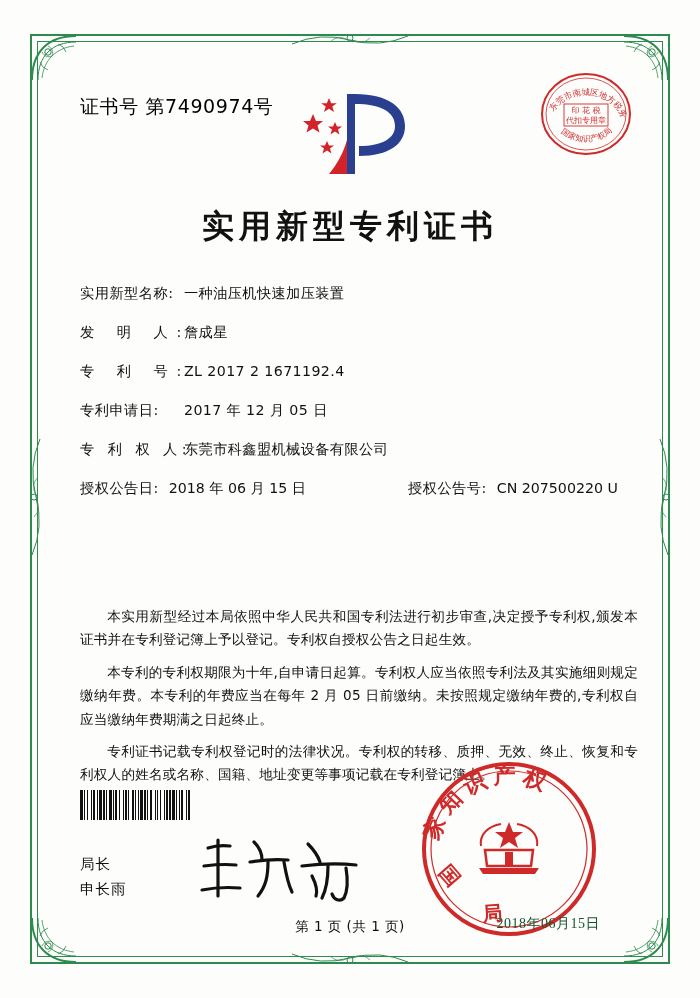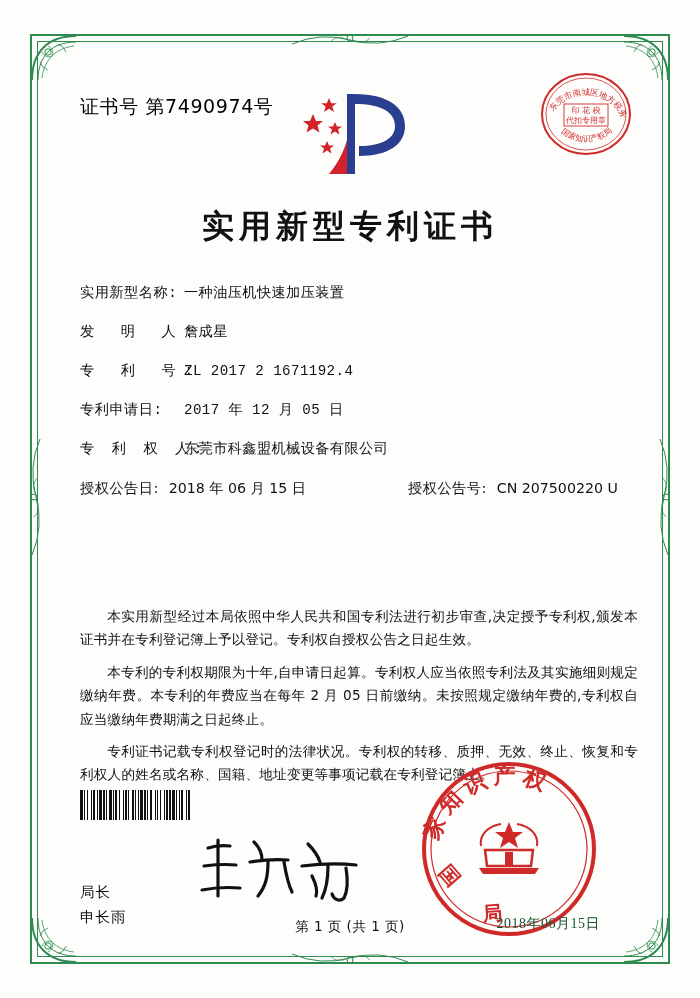--- a/index.html
+++ b/index.html
@@ -117,21 +117,20 @@
     right: 10px;
     top: 222px;
     font-size: 14.2px;
     line-height: 1.55;
     color: #111;
   }
   .frow {
     display: flex;
     align-items: flex-end;
     margin-bottom: 17px;
-    font-family: Liberation Mono, monospace;
   }
   .flabel {
     width: 104px;
     flex: 0 0 104px;
     white-space: nowrap;
     letter-spacing: 0.5px;
   }
   .flabel.sp    { letter-spacing: 9px; }
   .flabel.sp2   { letter-spacing: 4.5px; }
   .fvalue {
@@ -190,21 +189,20 @@
   }
 
   .signature-block {
     position: absolute;
     left: 24px;
     top: 792px;
     font-size: 14.5px;
     line-height: 1.75;
     letter-spacing: 1px;
     color: #111;
-    margin-top: 28px;
   }
 
   .hand-sign {
     position: absolute;
     left: 140px;
     top: 772px;
     width: 180px;
     height: 74px;
   }
 

